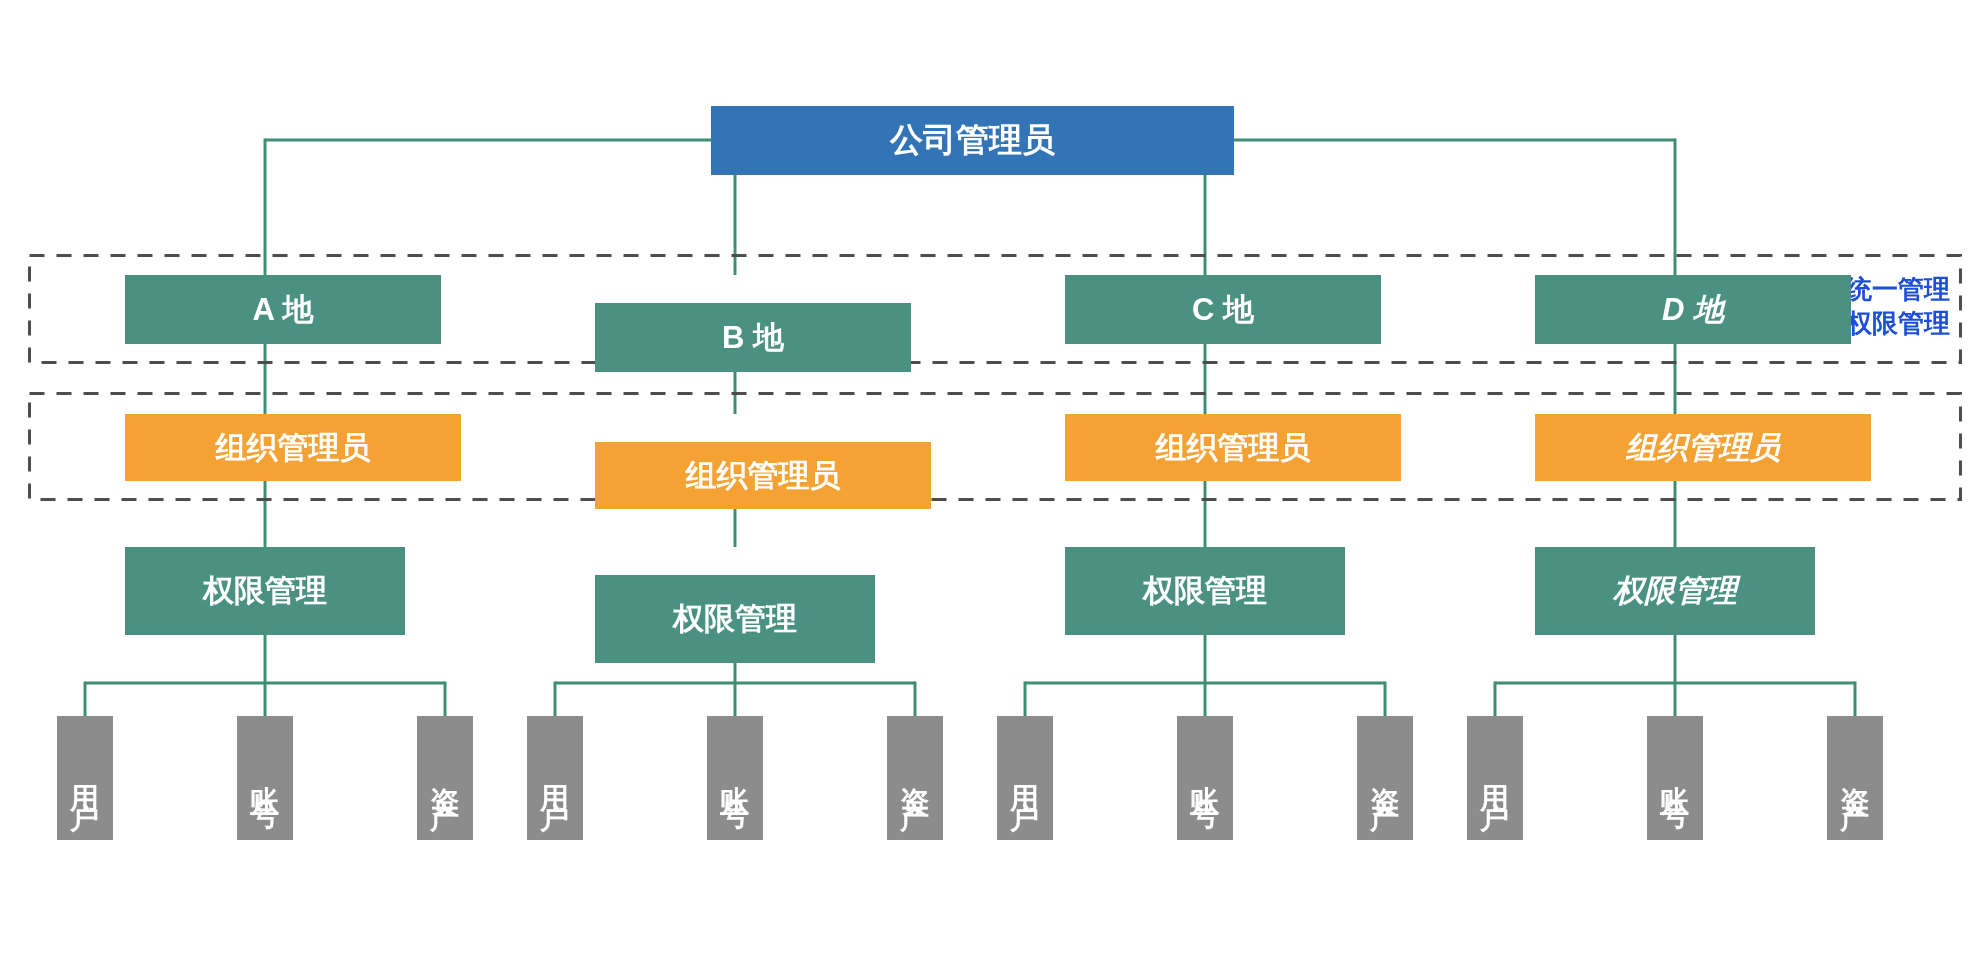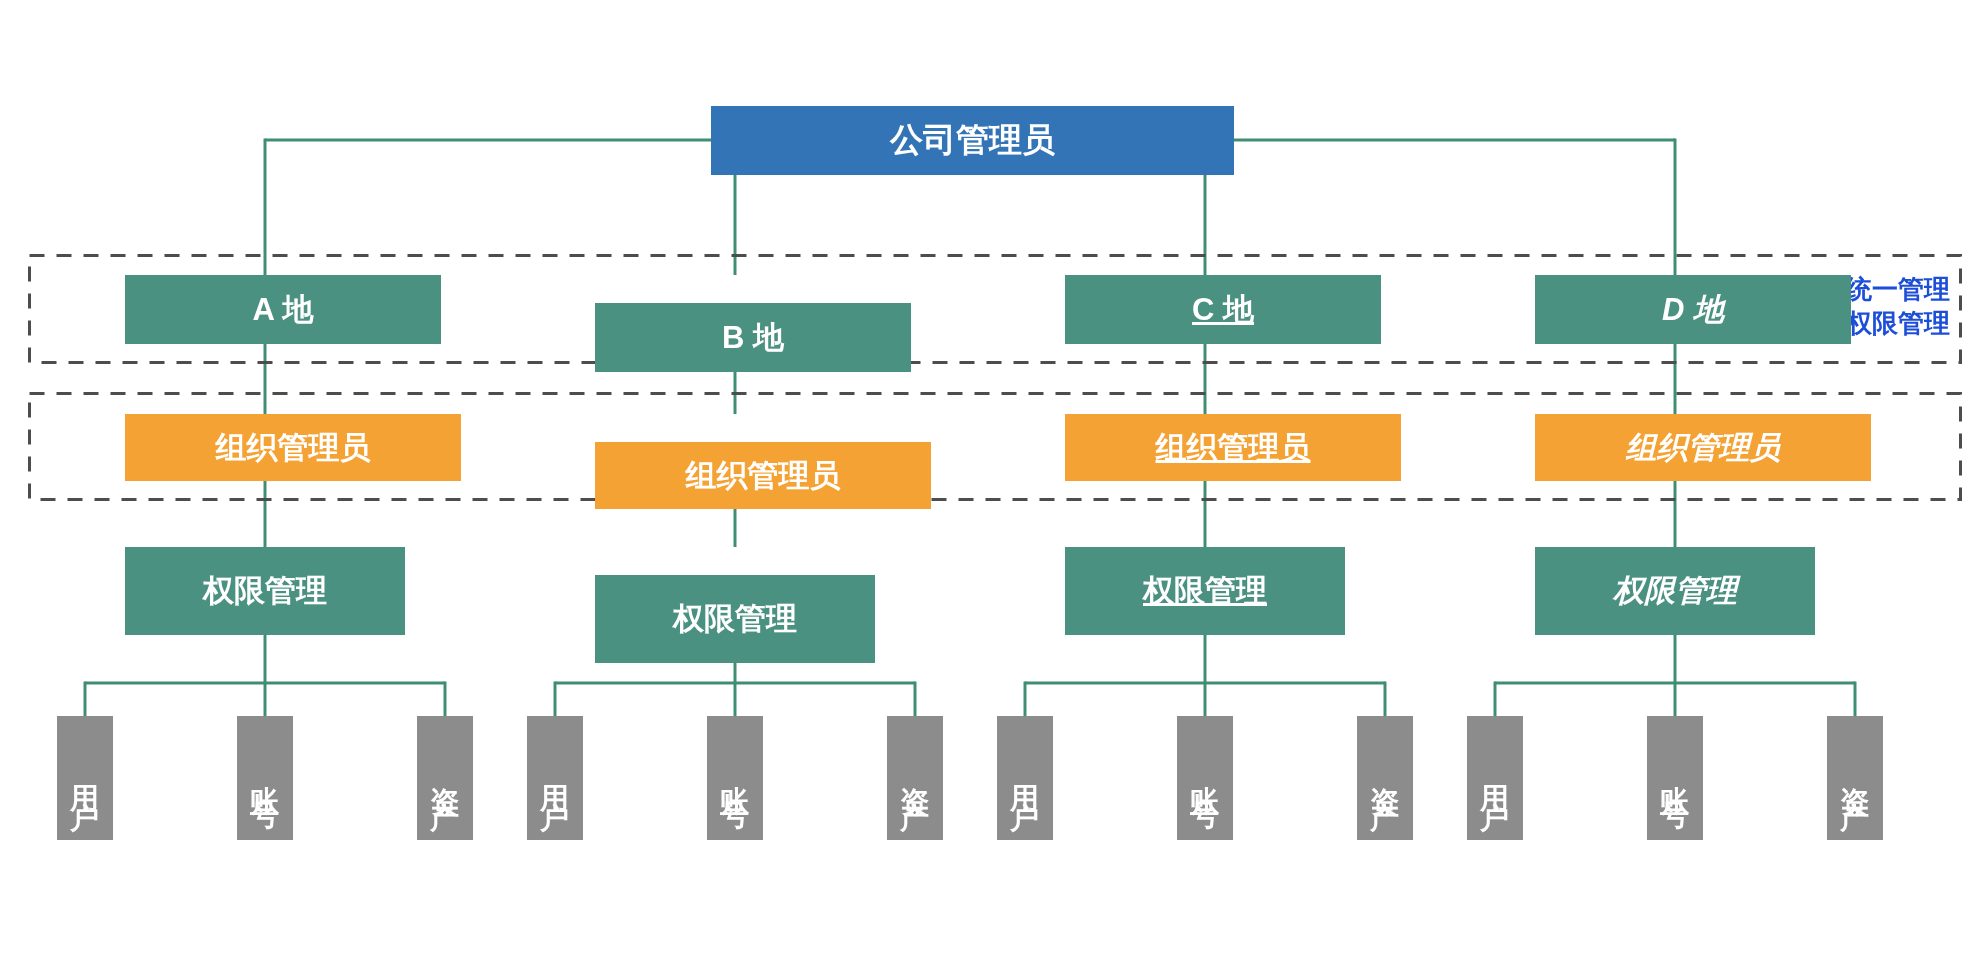--- a/index.html
+++ b/index.html
@@ -21,21 +21,21 @@
   .root-box{left:711px;top:106px;width:523px;height:69px;background:#3274b5;font-size:33px;}
   .loc-box{top:275px;width:316px;height:69px;background:#4a9181;font-size:31px;}
   .org-box{top:414px;width:336px;height:67px;background:#f5a234;font-size:31px;}
   .perm-box{top:547px;width:280px;height:88px;background:#4a9181;font-size:31px;}
   .child-box{top:716px;width:56px;height:124px;background:#8c8c8c;font-size:29px;}
   .child-box span{
     writing-mode:vertical-rl;text-orientation:upright;
     letter-spacing:15px;line-height:56px;
   }
   
-  .colA .wide{left:125px;} .colB .wide{left:595px;margin-top:28px;} .colC .wide{left:1065px;text-decoration:underline;} .colD .wide{left:1535px;font-style:italic;}
+  .colA .wide{left:125px;} .colB .wide{left:595px;margin-top:28px;} .colC .wide{left:1065px;} .colD .wide{left:1535px;font-style:italic;}
   
   .colA .c0{left:57px;}   .colA .c1{left:237px;}  .colA .c2{left:417px;}
   .colB .c0{left:527px;}  .colB .c1{left:707px;}  .colB .c2{left:887px;}
   .colC .c0{left:997px;}  .colC .c1{left:1177px;} .colC .c2{left:1357px;}
   .colD .c0{left:1467px;} .colD .c1{left:1647px;} .colD .c2{left:1827px;}
   .band-label{
     position:absolute;left:1838px;width:120px;
     color:#1d4ed8;font-weight:bold;font-size:26px;line-height:34px;
     text-align:center;white-space:nowrap;
   }

